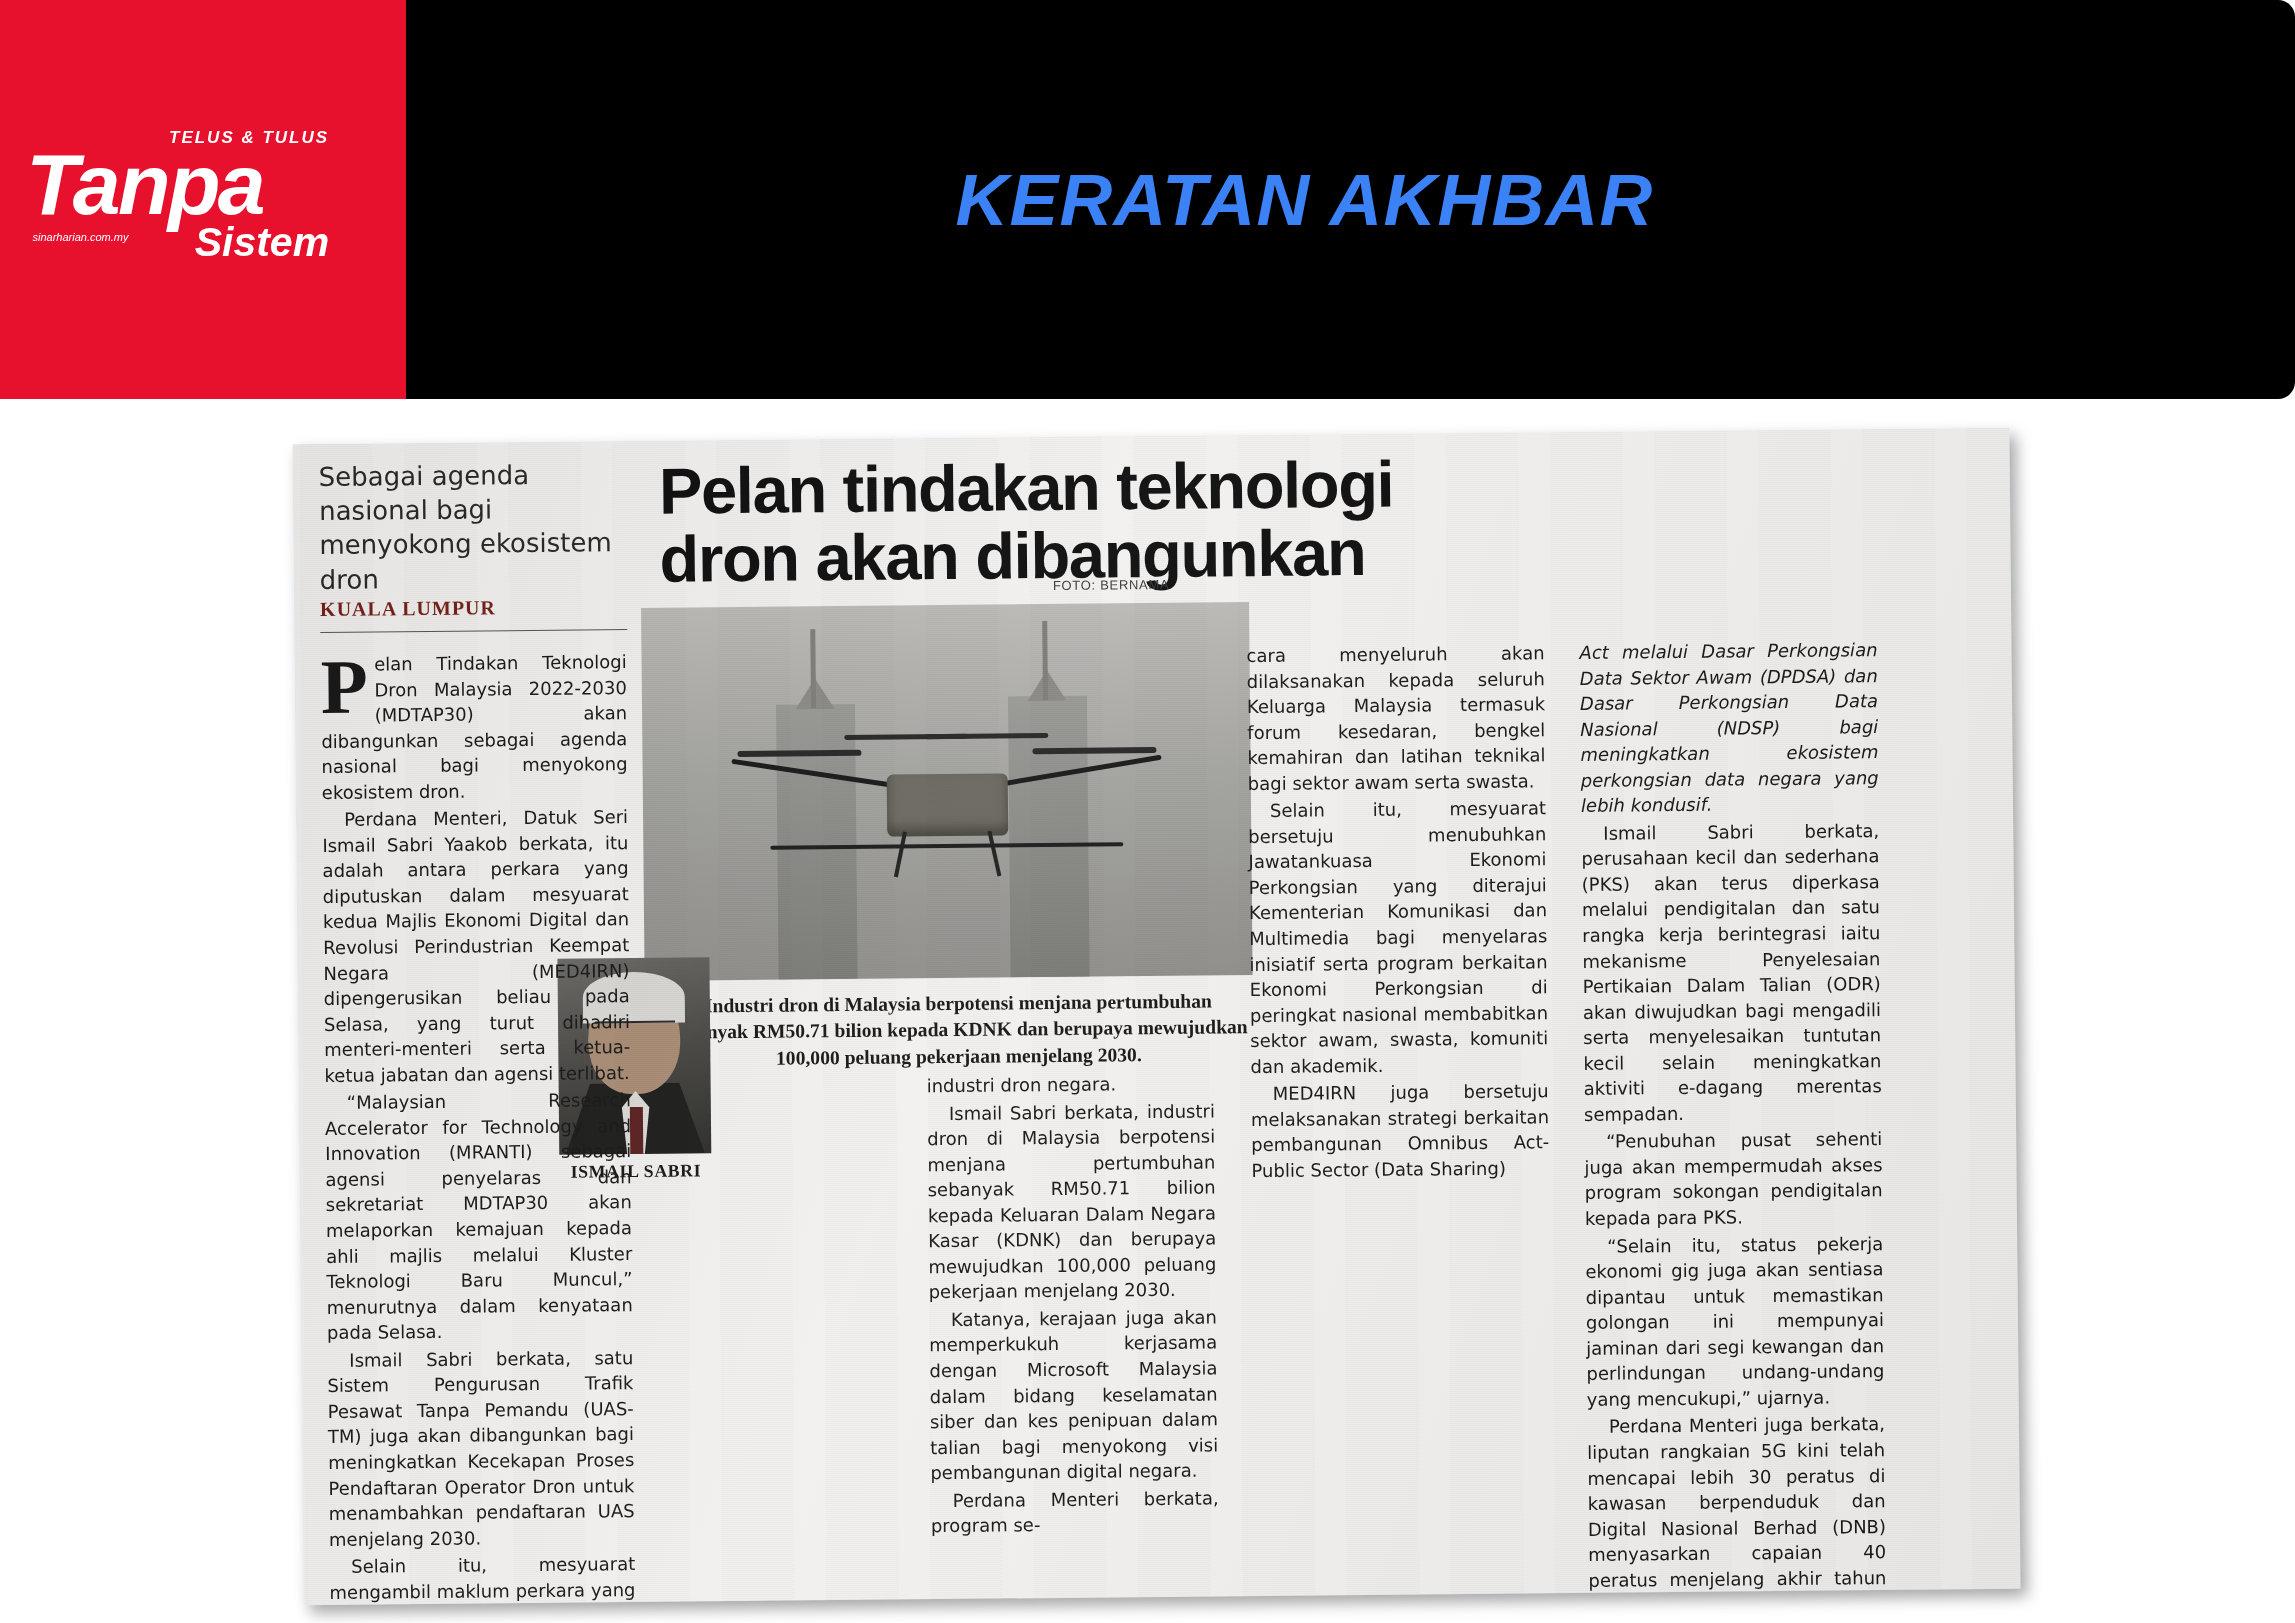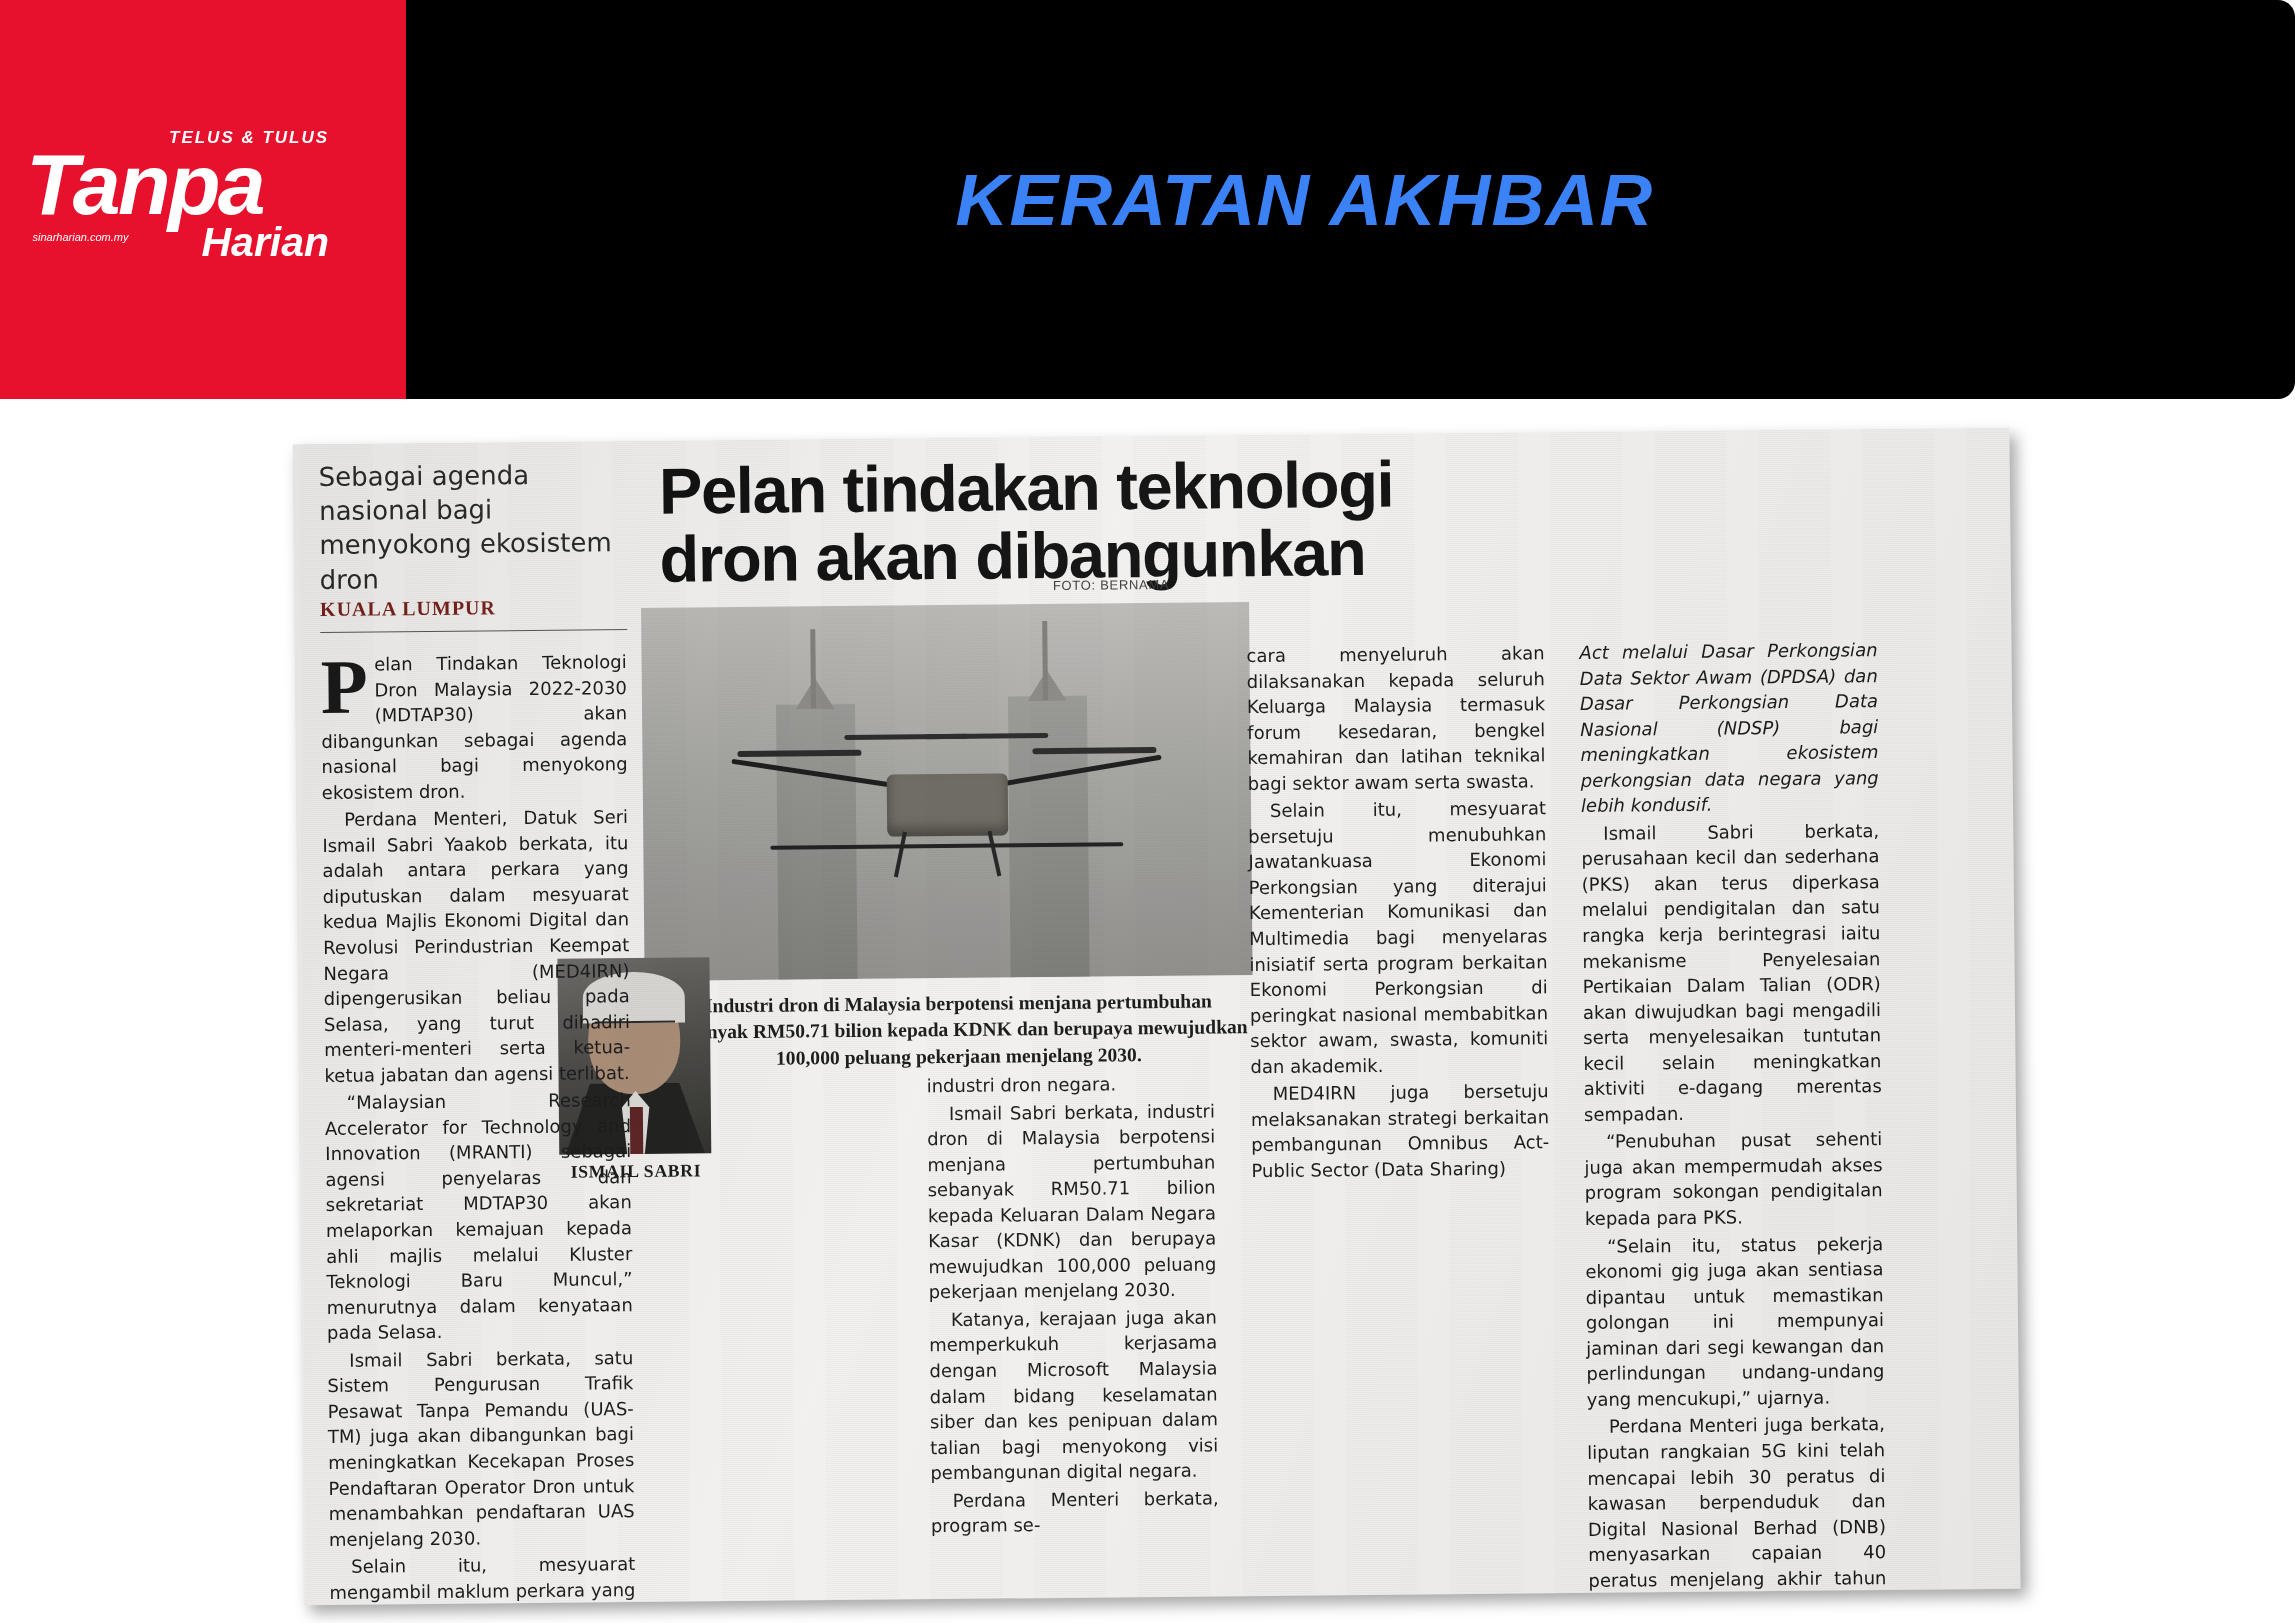--- a/index.html
+++ b/index.html
@@ -394,21 +394,21 @@
 </head>
 <body>
 
 <div class="header">
   <div class="logo-block">
     <div class="logo-inner">
       <div class="logo-tagline">TELUS &amp; TULUS</div>
       <span class="logo-main">Tanpa</span>
       <div class="logo-sub-row">
         <span class="logo-url">sinarharian.com.my</span>
-        <span class="logo-harian">Harian</span>
+        <span class="logo-harian">Sistem</span>
       </div>
     </div>
   </div>
   <div class="header-title-wrap">
     <div class="header-title">KERATAN AKHBAR</div>
   </div>
 </div>
 
 <div class="clipping-area">
   <div class="clipping">

